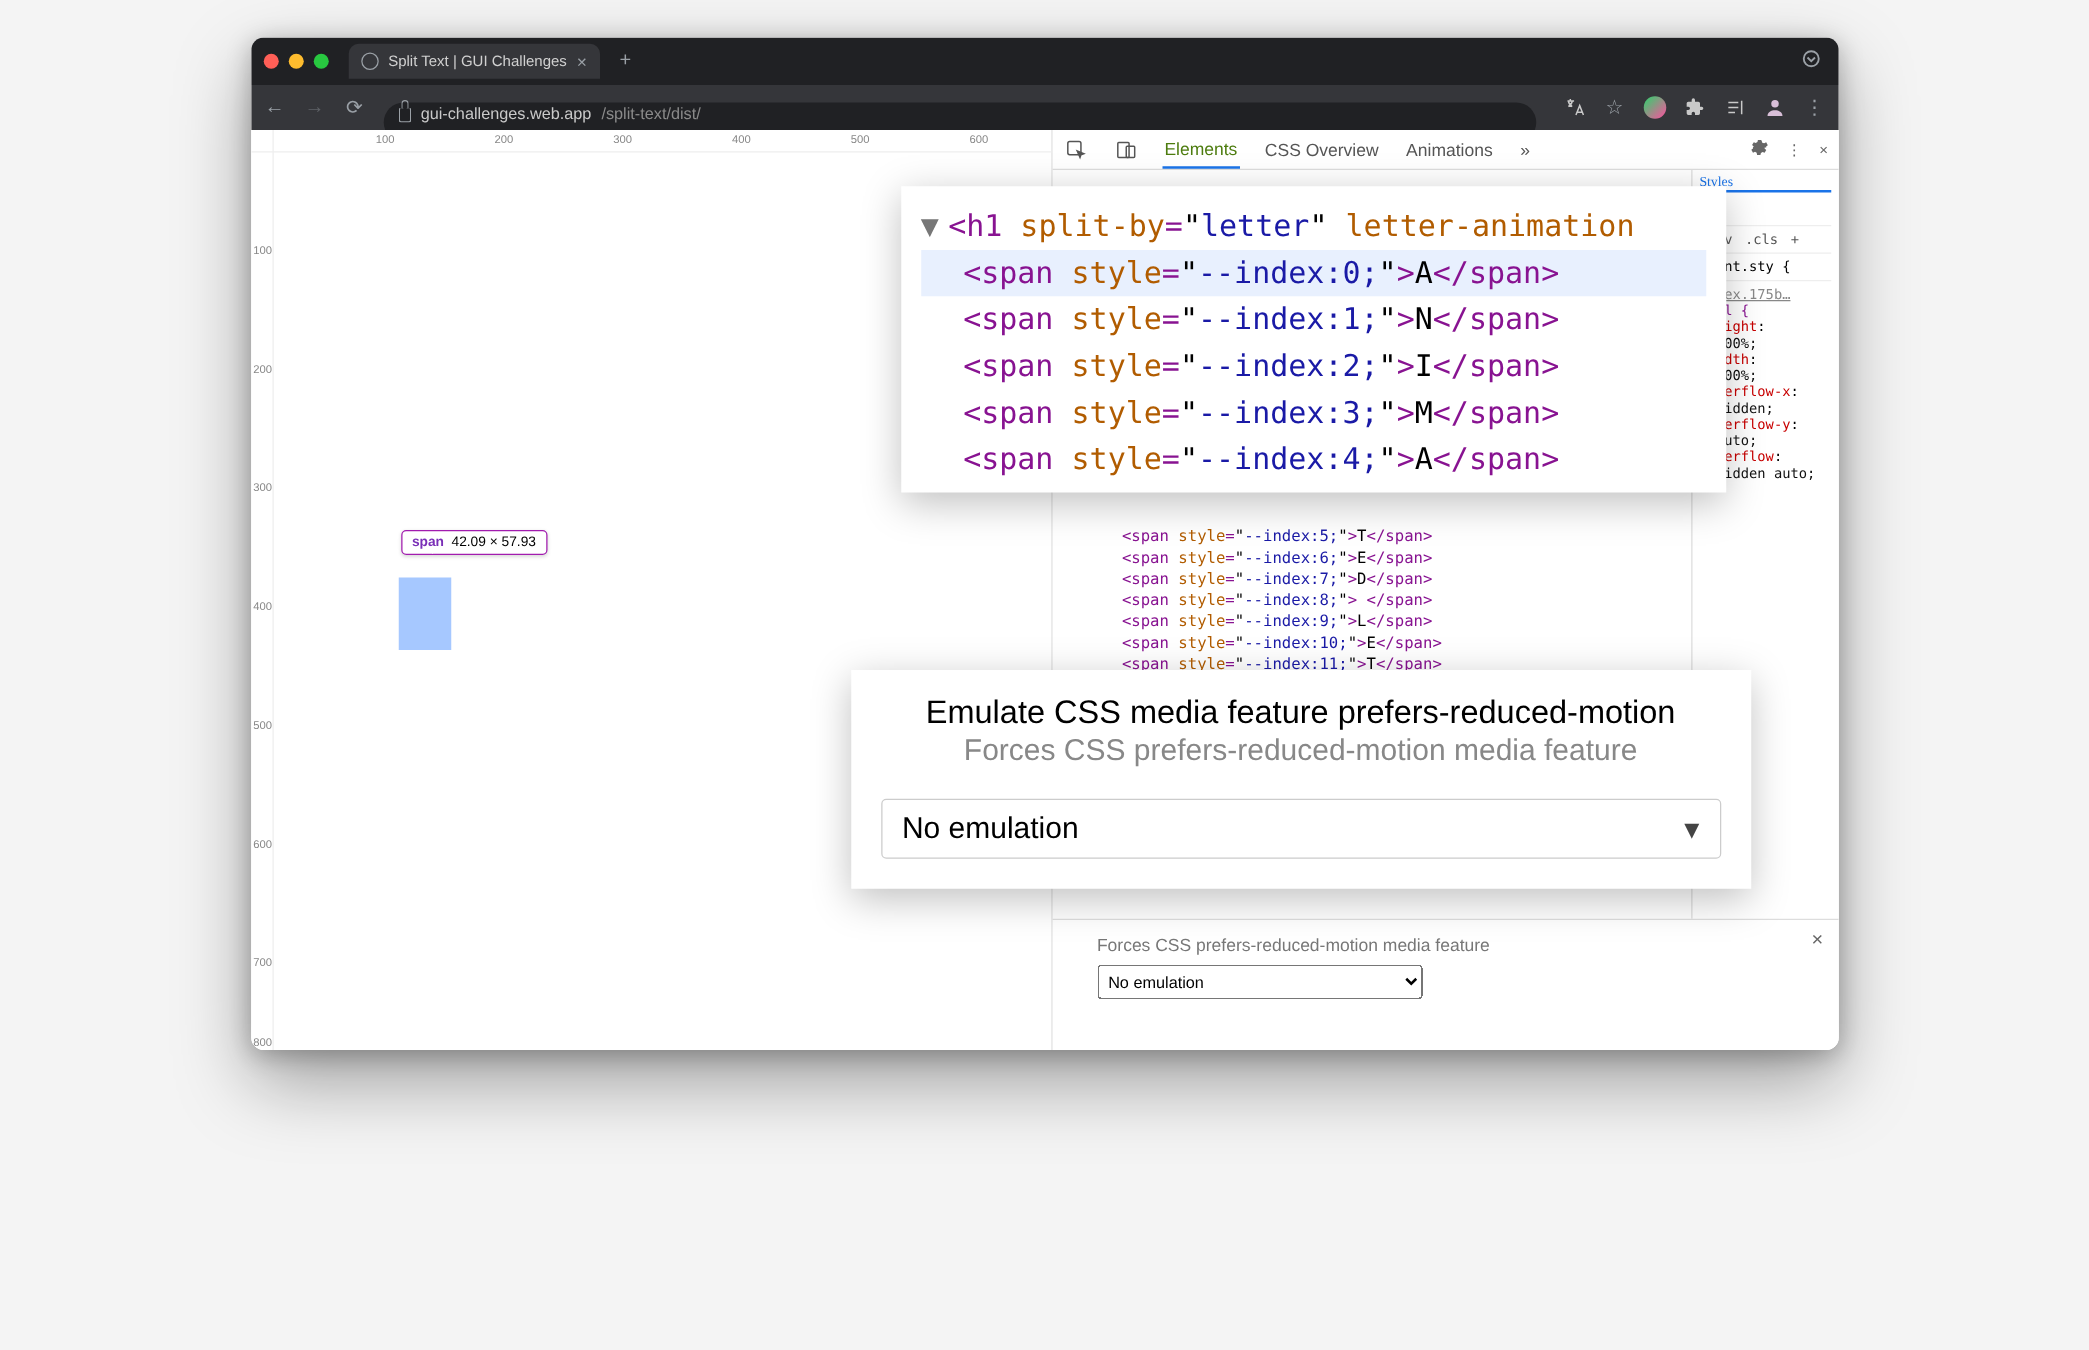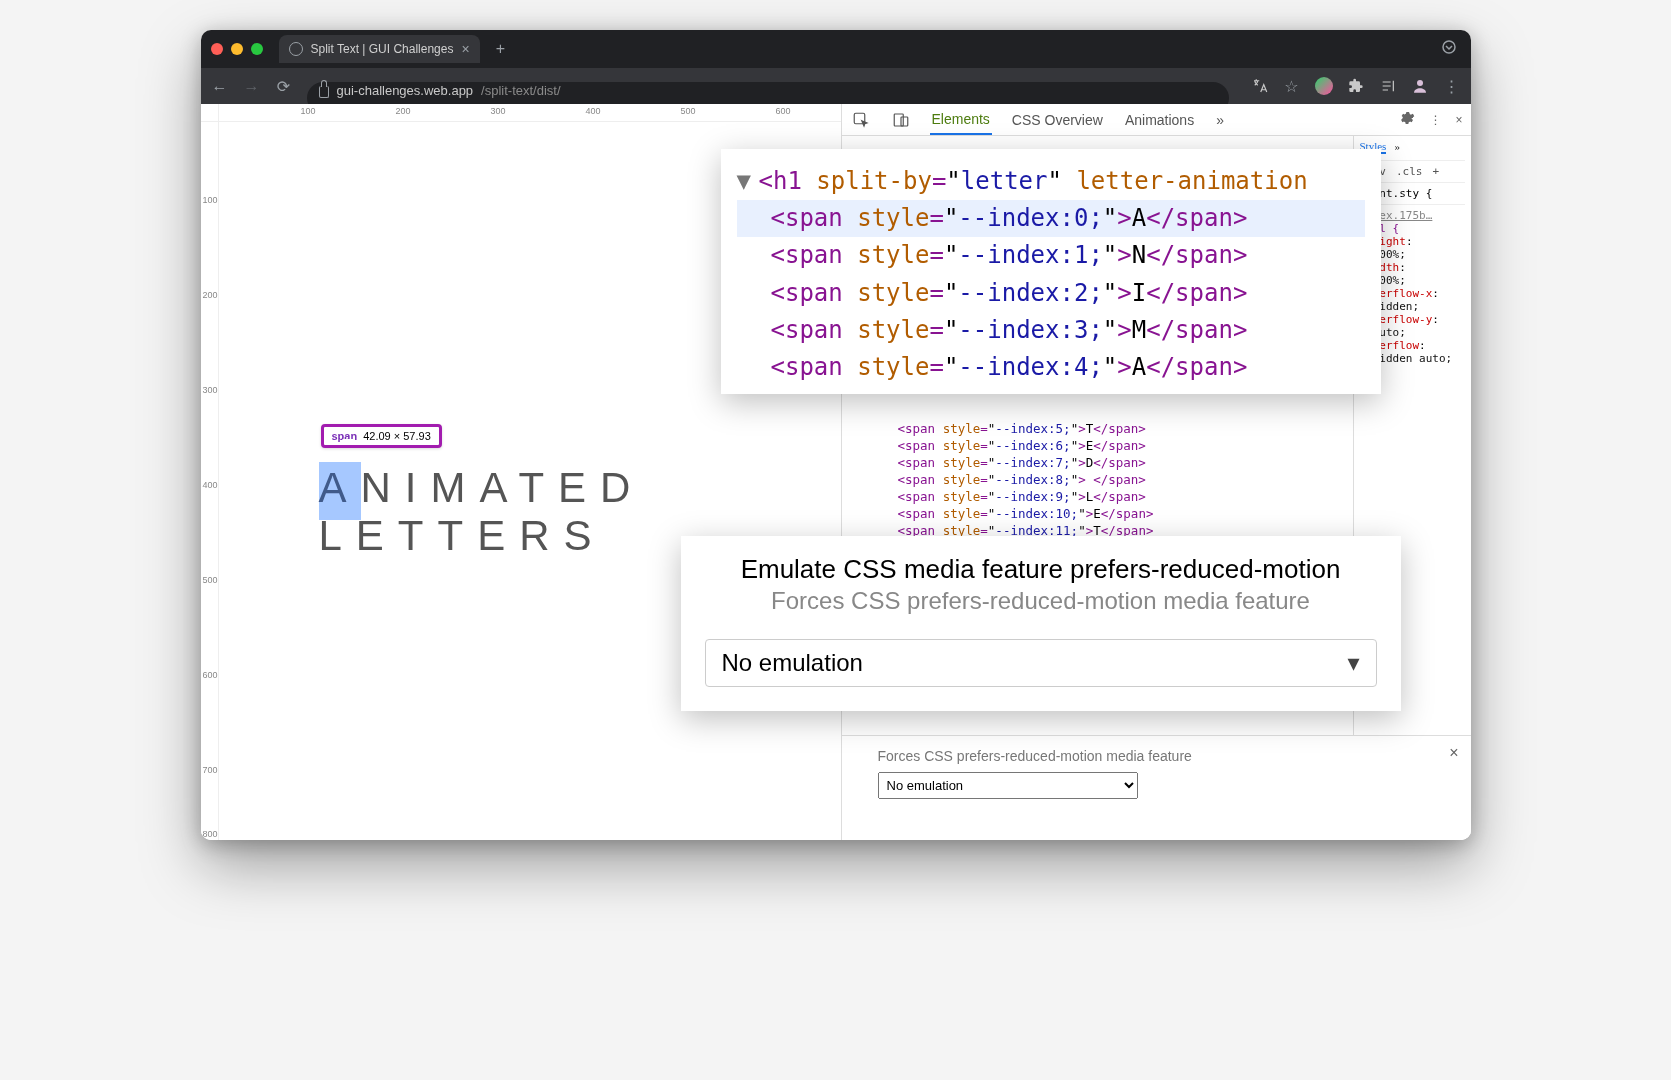--- a/index.html
+++ b/index.html
@@ -73,21 +73,21 @@
   .rulers-h { position:absolute; left:0; top:0; right:0; height:18px; border-bottom:1px solid #eee; }
   .rmark-h { position:absolute; top:2px; font-size:9px; color:#888; }
   .rmark-v { position:absolute; left:2px; font-size:9px; color:#888; transform: translateY(-4px);}
   .page-inner { position:absolute; left:18px; top:18px; right:0; bottom:0; }
   .hl-letter {
     position:absolute; left:100px; top:340px; width:42px; height:58px;
     background:#a6c8ff;
   }
   .tooltip {
     position:absolute; left:102px; top:302px; background:#fff;
-    border:3px solid #a21caf; border-radius:4px; font-size:11px;
+    border:1px solid #a21caf; border-radius:4px; font-size:11px;
     padding:3px 8px; box-shadow:0 1px 3px rgba(0,0,0,.15);
     display:flex; gap:6px; align-items:center;
   }
   .tooltip b{ color:#7a2fb7; font-weight:600; }
   .tooltip::after{
     content:""; position:absolute; left:18px; bottom:-6px;
     border:6px solid transparent; border-top-color:#fff;
   }
   .heading {
     position:absolute; left:100px; top:342px;
@@ -109,21 +109,21 @@
   .dt-tabs .sp { width:22px; display:flex; justify-content:center; color:#555;}
   .dt-tabs-right { margin-left:auto; display:flex; gap:14px; align-items:center; color:#666;}
   .dt-body { flex:1; display:flex; }
   .dt-elements { flex:1; padding:4px 0; font-family: Menlo, monospace; font-size:12.5px; overflow:hidden; position:relative;}
   .dt-row { padding:1px 2px 1px 56px; white-space:nowrap; }
   .t-tag{color:#881391;text-align:center;} .t-attr{color:#b15c00;} .t-val{color:#1a1aa6;} .t-txt{color:#000;}
   .dt-styles {
     width:118px; border-left:1px solid #ddd; padding:4px 6px;
     font-family:Menlo,monospace; font-size:11px; overflow:hidden;
   }
-  .dt-styles .stabs { display:flex; gap:8px; color:#333; margin-bottom:6px; font-family:-apple-system;}
+  .dt-styles .stabs { display:flex; gap:8px; color:#333; margin-bottom:6px; font-family:-apple-system;flex-direction:column;}
   .dt-styles .stabs span:first-child{color:#1a73e8;border-bottom:2px solid #1a73e8;}
   .dt-styles-row { display:flex; gap:10px; color:#555; border-top:1px solid #eee; padding:4px 0;}
   .dt-styles .filelink{color:#888; text-decoration:underline; border-top:1px solid #eee; padding-top:4px;}
   .dt-styles .prop{color:#c80000;} .dt-styles .pval{color:#111;} .dt-styles .sel2{color:#881391;}
   .dt-rendering {
     border-top:1px solid #ddd; padding:12px 36px 18px 36px;
     font-size:14px; color:#333; position:relative; height:105px;
   }
   .dt-rendering .closepanel{position:absolute;right:12px;top:8px;color:#666;font-size:16px;}
   .dt-rendering .sub { color:#777; }
@@ -236,23 +236,20 @@
         <span class="rmark-v" style="top:475px">500</span>
         <span class="rmark-v" style="top:570px">600</span>
         <span class="rmark-v" style="top:665px">700</span>
         <span class="rmark-v" style="top:729px">800</span>
       </div>
       <div class="page-inner">
         <div class="hl-letter"></div>
         <div class="tooltip">
           <b>span</b>
           <span>42.09 × 57.93</span>
-        </div>
-        <div class="heading">
-          <span class="first">A</span><span>NIMATED LETTERS</span>
         </div>
       </div>
     </div>
 
     <div class="devtools">
       <div class="dt-tabs">
         <span class="sp">
             <svg width="18" height="18" viewBox="0 0 24 24" fill="none" stroke="#555" stroke-width="1.6">
               <rect x="3" y="3" width="14" height="14" rx="2"></rect>
               <path d="M13 13l7 3-3 1-1 3-3-7z" fill="#555"></path>

